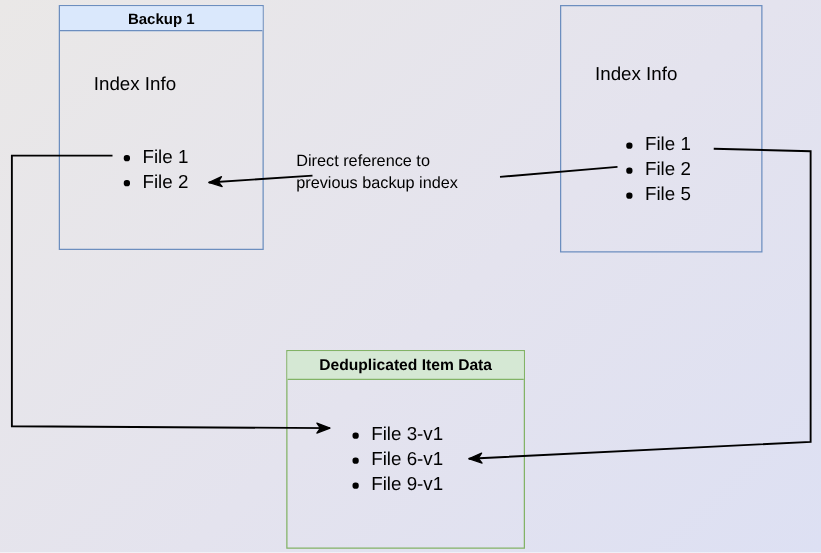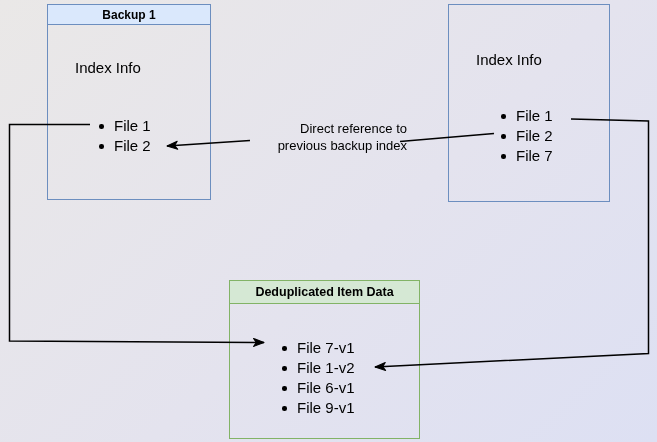--- a/index.html
+++ b/index.html
@@ -66,21 +66,21 @@
   }
   #box-backup1 ul.file-list { left: 49px; top: 111px; }
   #box-backup2 ul.file-list { left: 50px; top: 101px; }
   #box-dedup   ul.file-list { left: 50px; top: 57px;  }
 
   
   .annotation {
     position: absolute;
     left: 237px; top: 121px;
     width: 170px;
-    text-align: right;
+    text-align: left;
     font-size: 13px;
     line-height: 16.5px;
     white-space: pre-line;
   }
 
   
   svg.overlay {
     position: absolute;
     left: 0; top: 0;
     width: 657px; height: 442px;
@@ -107,31 +107,30 @@
         <li>File 1</li>
         <li>File 2</li>
       </ul>
   </div>
 
   <div class="box" id="box-backup2" style="border-color: rgb(108, 142, 191);">
     <div class="box-subtitle">Index Info</div>
     <ul class="file-list">
         <li>File 1</li>
         <li>File 2</li>
-        <li>File 7</li>
+        <li>File 5</li>
       </ul>
   </div>
 
   <div class="box" id="box-dedup" style="border-color: rgb(130, 179, 102);">
     <div class="box-header" style="background: rgb(213, 232, 212); border-bottom-color: rgb(130, 179, 102);">
       <span>Deduplicated Item Data</span>
     </div>
     <ul class="file-list">
-        <li>File 7-v1</li>
-        <li>File 1-v2</li>
+        <li>File 3-v1</li>
         <li>File 6-v1</li>
         <li>File 9-v1</li>
       </ul>
   </div>
 
   <div class="annotation">Direct reference to
 previous backup index</div>
 
   <svg class="overlay" viewBox="0 0 657 442">
     <defs>

